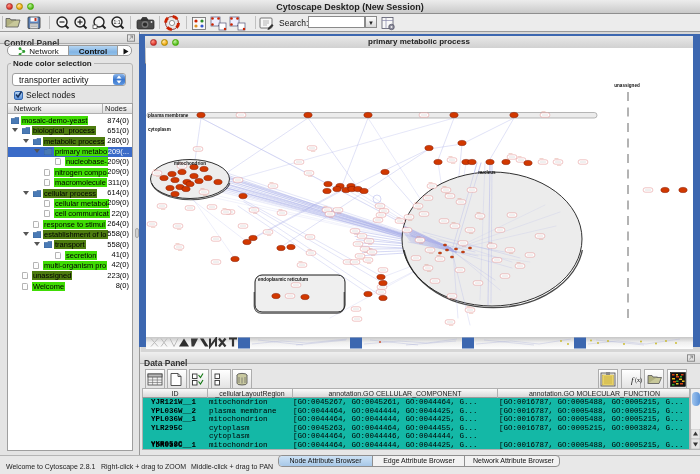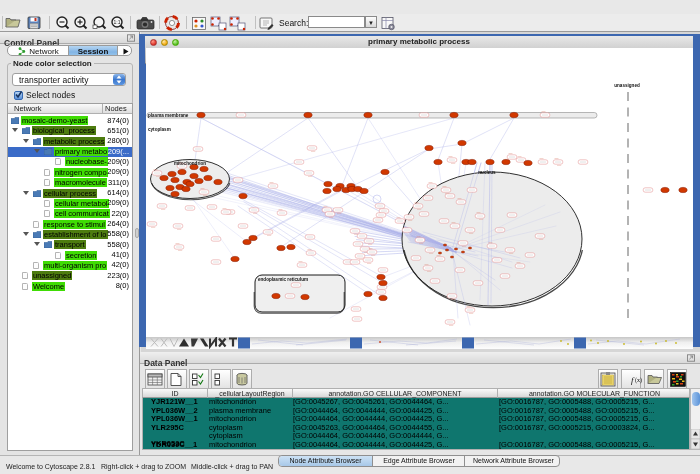--- a/index.html
+++ b/index.html
@@ -69,37 +69,43 @@
 #strip { position:absolute; left:7px; top:303px; width:547px; height:12px; background:linear-gradient(#c6c6c6,#efefef 45%, #fdfdfd); }
 
 
 #dp { left:140px; top:352px; width:560px; height:103px; background:#e6e6e6; }
 #dp-head { position:absolute; left:0; top:0; width:560px; height:12px; background:linear-gradient(#efefef,#d9d9d9); border-bottom:1px solid #ababab; }
 #dp-head span { font-size:8.5px; font-weight:bold; color:#333; margin-left:4px; line-height:12px; display:inline-block;}
 .dbtn { position:absolute; top:17px; width:20px; height:20px; background:linear-gradient(#ffffff,#e3e3e3); border:1px solid #adadad; }
 #dp-tablehead { position:absolute; left:2px; top:36px; width:548px; height:10px; background:linear-gradient(#fafafa,#d8d8d8); border:1px solid #b0b0b0; border-bottom:1px solid #9a9a9a; }
 .th { position:absolute; top:0; font-size:7px; color:#222; text-align:center; line-height:9px; overflow:hidden; white-space:nowrap;}
 .thdv { position:absolute; top:0; width:1px; height:9px; background:#b0b0b0; }
-#dp-rows { position:absolute; left:2px; top:46px; width:548px; height:52px; background:#0f766e; border:1px solid #b0b0b0; border-top:none; }
+#dp-rows { position:absolute; left:2px; top:46px; width:548px; height:52px; background:#14b8a6; border:1px solid #b0b0b0; border-top:none;font-family:Liberation Mono, monospace; }
 .drow { position:absolute; left:0; width:546px; height:8.6px; font-size:7.5px; line-height:8.6px; color:#000; white-space:nowrap; }
 .drow b { font-weight:bold; }
 .dcell { position:absolute; top:0; overflow:hidden; }
 #dp-scroll { position:absolute; left:550px; top:36px; width:11px; height:62px; background:#f0f0f0; border:1px solid #b8b8b8;}
 #dp-thumb { position:absolute; left:1px; top:3px; width:8px; height:14px; border-radius:4px; background:linear-gradient(90deg,#9fc4ee,#5b93d8); }
 
 
 #status { left:0; top:455px; width:700px; height:19px; background:#e8e8e8; border-top:1px solid #b5b5b5; }
 #status .st { position:absolute; top:7px; font-size:7px; color:#222; }
 #btabs { position:absolute; left:278px; top:-1px; height:12px; border:1px solid #8f8f8f; border-radius:4px; background:#f2f2f2; }
 .btab { position:absolute; top:0; height:10px; font-size:7px; color:#111; text-align:center; line-height:10px; white-space:nowrap; }
 </style>
 </head>
 <body>
 <div id="app">
 
+  <div id="titlebar" class="abs">
+    <div class="light l-red" style="left:5.5px;width:7px;height:7px;"></div>
+    <div class="light l-yel" style="left:16px;width:7px;height:7px;"></div>
+    <div class="light l-grn" style="left:27px;width:7px;height:7px;"></div>
+    <div class="title">Cytoscape Desktop (New Session)</div>
+  </div>
 
   <div id="toolbar" class="abs">
     <svg id="tb-icons" style="left:0;top:0;" width="700" height="18" viewBox="0 0 700 18">
 
       <g>
           <path d="M6 13 L8 6 L20 6 L18 13 Z" fill="#c8c89a" stroke="#555" stroke-width="0.8"></path>
           <path d="M6 13 L6 4.5 L10 4.5 L11 6 L16 6" fill="#b0b080" stroke="#555" stroke-width="0.8"></path>
         </g>
 
       <g>
@@ -209,21 +215,21 @@
           <path d="M3 6 L7 2 M7 2 h-3 M7 2 v3" stroke="#777" stroke-width="1" fill="none"></path>
         </svg>
     </div>
     <div id="tabs">
       <div class="tab" id="tab-net"><svg width="8" height="9" viewBox="0 0 8 9" style="position:absolute;left:10px;top:1px;">
             <circle cx="2" cy="1.7" r="1.4" fill="#2f9e2f"></circle>
             <circle cx="5.8" cy="4.5" r="1.4" fill="#2f9e2f"></circle>
             <circle cx="2" cy="7.3" r="1.4" fill="#2f9e2f"></circle>
             <path d="M2 1.7 L5.8 4.5 L2 7.3" stroke="#2f9e2f" stroke-width="0.7" fill="none"></path>
           </svg><span style="margin-left:12px;">Network</span></div>
-      <div class="tab" id="tab-mos"><span>Session</span></div>
+      <div class="tab" id="tab-mos"><span>Control</span></div>
       <div class="tab" id="tab-arr">
           <svg width="6" height="7" viewBox="0 0 6 7" style="position:absolute;left:4px;top:2px;">
             <path d="M0.5 0.5 L5.5 3.5 L0.5 6.5 z" fill="#111"></path>
           </svg>
         </div>
     </div>
     <div id="grp"></div>
     <div id="grp-lbl">Node color selection</div>
     <div id="combo">transporter activity</div>
     <div id="combo-btn">

